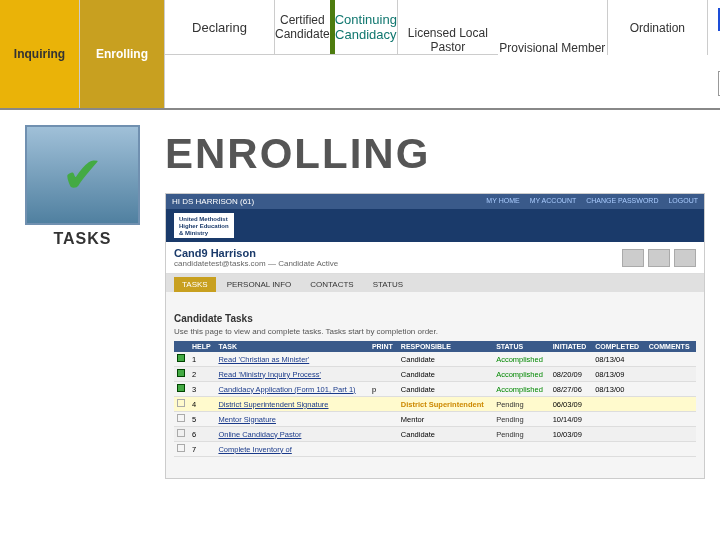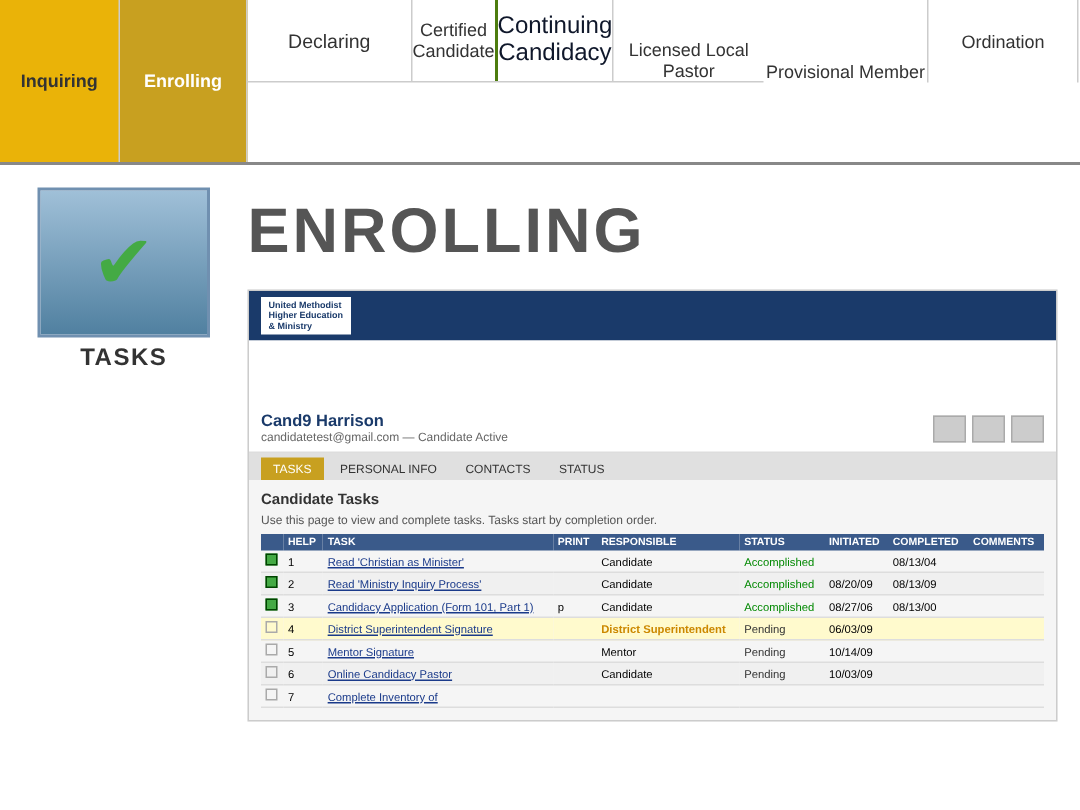--- a/index.html
+++ b/index.html
@@ -69,32 +69,32 @@
     }
 
     .seg-certified {
       display: flex;
       align-items: center;
       justify-content: center;
       text-align: center;
       flex: 1;
       font-size: 12px;
       color: #333;
-      border-right: 2px solid #4d7c0f;
+      border-right: 5px solid #4d7c0f;
       cursor: pointer;
     }
 
     .seg-continuing {
       display: flex;
       align-items: center;
       justify-content: center;
       text-align: center;
       flex: 1;
-      font-size: 16px;
-      color: #0f172a;
+      font-size: 13px;
+      color: #0f766e;
       border-right: 1px solid #ccc;
       cursor: pointer;
     }
 
     .seg-licensed {
       display: flex;
       align-items: flex-end;
       justify-content: center;
       text-align: center;
       width: 100px;
@@ -285,21 +285,21 @@
       color: #fff;
       cursor: pointer;
     }
 
     .preview-tab.inactive {
       background: #e0e0e0;
       color: #333;
     }
 
     .preview-content {
-      padding: 8px 8px;
+      padding: 21px 8px;
     }
 
     .preview-section-title {
       font-size: 10px;
       font-weight: bold;
       color: #333;
       margin-bottom: 3px;
     }
 
     .preview-instruction {
@@ -421,33 +421,42 @@
     </div>
     <div class="task-label">TASKS</div>
   </div>
 
   <div style="flex:1; display:flex; flex-direction:column;">
 
     <div class="enrolling-title">ENROLLING</div>
 
     <div class="screenshot-preview">
 
+      <div class="preview-topbar">
+        <span>HI DS HARRISON (61)</span>
+        <div class="preview-nav-links">
+          <span class="preview-nav-link">MY HOME</span>
+          <span class="preview-nav-link">MY ACCOUNT</span>
+          <span class="preview-nav-link">CHANGE PASSWORD</span>
+          <span class="preview-nav-link">LOGOUT</span>
+        </div>
+      </div>
 
       <div class="preview-header">
         <div class="preview-logo">
           <span style="font-size:6px;">United Methodist<br>Higher Education<br>&amp; Ministry</span>
         </div>
       </div>
 
       <div class="preview-user-info">
-        <div style="display:flex; align-items:center; justify-content:space-between;margin-top:43px;">
+        <div style="display:flex; align-items:center; justify-content:space-between;">
           <div>
             <div class="preview-user-name">Cand9 Harrison</div>
             <div class="preview-user-sub">
-              <span>candidatetest@gmail.com</span> —
+              <span>candidatetest@tasks.com</span> —
               <span>Candidate Active</span>
             </div>
           </div>
           <div style="display:flex; gap:4px;">
             <div style="width:22px;height:18px;background:#ccc;border:1px solid #aaa;"></div>
             <div style="width:22px;height:18px;background:#ccc;border:1px solid #aaa;"></div>
             <div style="width:22px;height:18px;background:#ccc;border:1px solid #aaa;"></div>
           </div>
         </div>
       </div>

